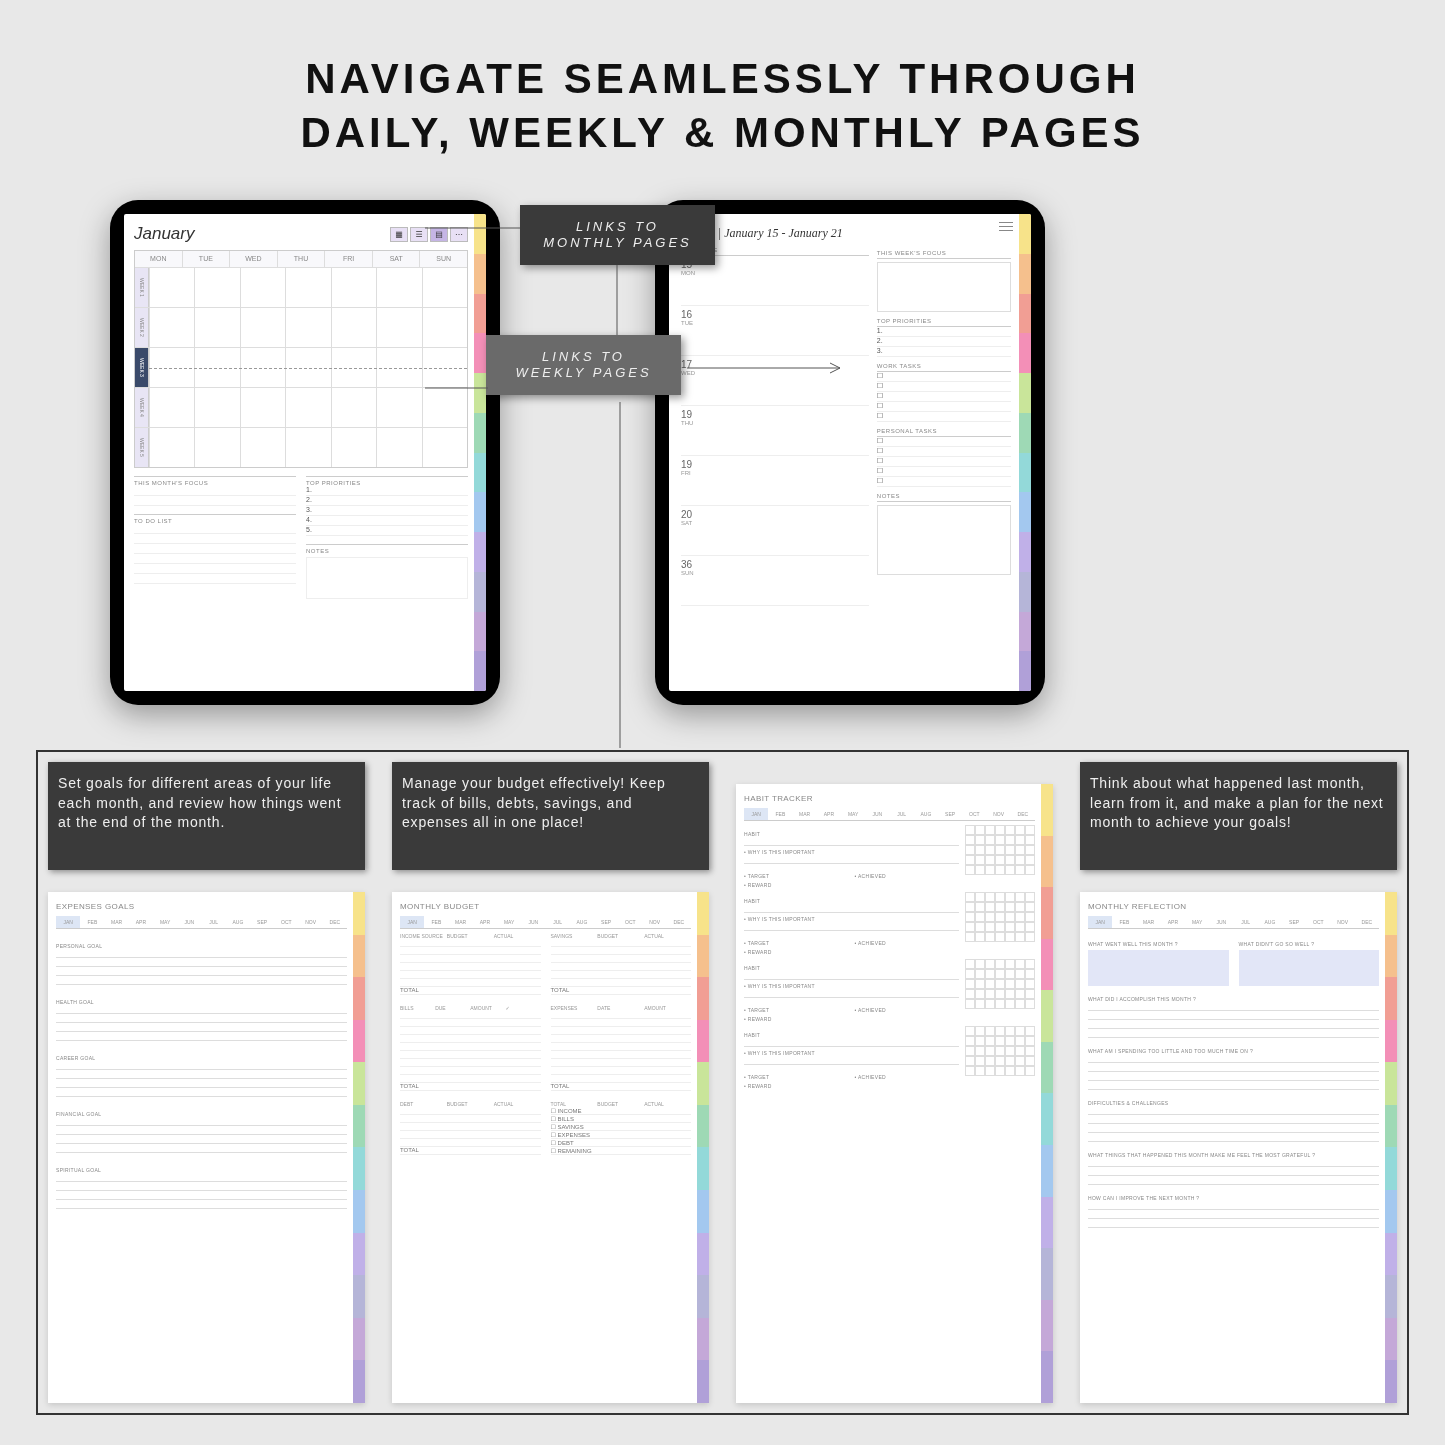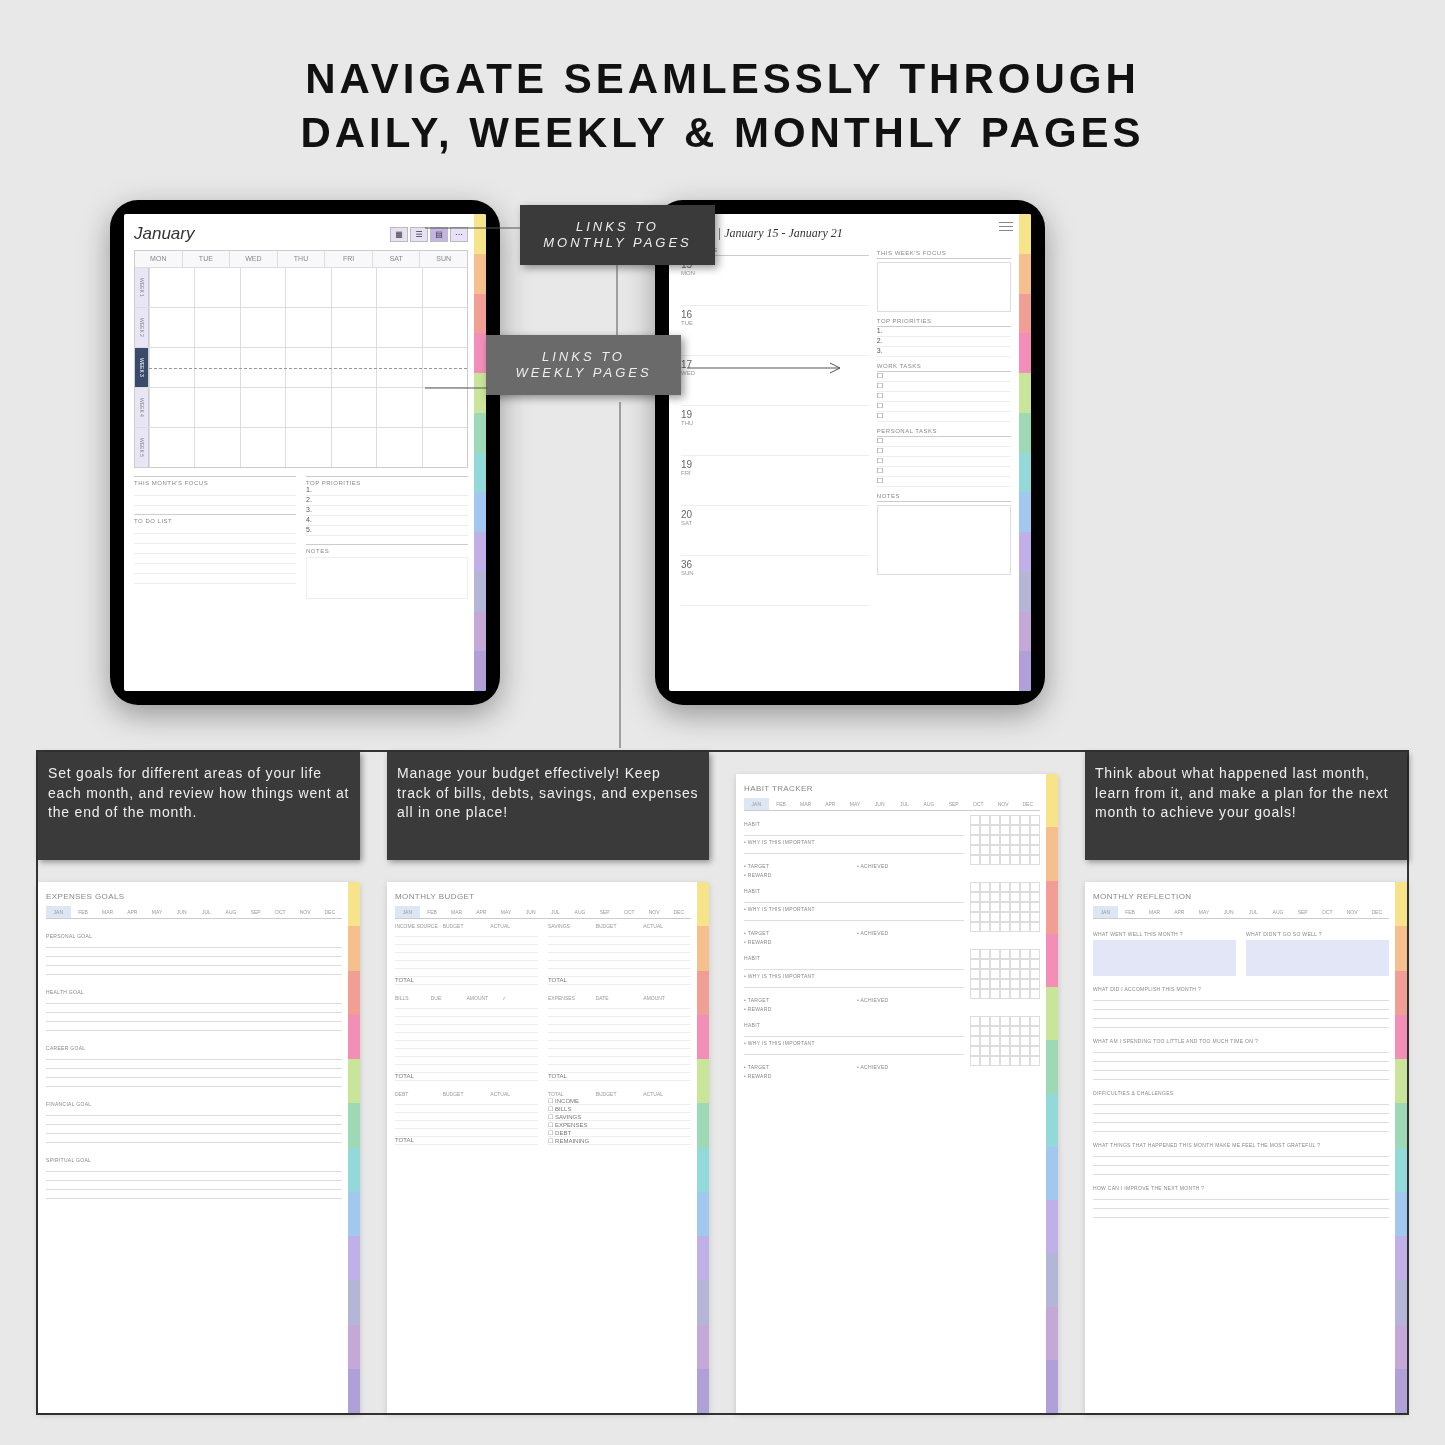--- a/index.html
+++ b/index.html
@@ -57,21 +57,21 @@
 .menu{position:absolute;top:8px;right:18px;width:14px;height:10px}
 .menu span{display:block;height:1px;background:#888;margin-bottom:3px}
 
 
 .callout{position:absolute;background:#3a3a3a;color:#eee;font-family:Georgia,serif;font-style:italic;font-size:13px;letter-spacing:3px;text-align:center;padding:14px 18px;box-shadow:3px 3px 8px rgba(0,0,0,.4)}
 .callout.c1{left:520px;top:205px;width:195px}
 .callout.c2{left:486px;top:335px;width:195px;background:#6a6a6a}
 svg.conn{position:absolute;pointer-events:none}
 
 
-.bottom{position:absolute;left:36px;right:36px;top:750px;bottom:30px;border:2px solid #333;display:flex;gap:27px;}
+.bottom{position:absolute;left:36px;right:36px;top:750px;bottom:30px;border:2px solid #333;display:flex;gap:27px;padding:10px}
 .bcol{flex:1;display:flex;flex-direction:column}
 .bdesc{background:#3a3a3a;color:#eee;font-size:14px;line-height:1.4;letter-spacing:.8px;padding:12px 10px;box-shadow:2px 2px 6px rgba(0,0,0,.4);height:108px}
 .bpage{flex:1;margin-top:22px;background:#fff;position:relative;padding:10px 18px 8px 8px;font-size:6px;color:#777;box-shadow:0 2px 6px rgba(0,0,0,.15)}
 .ptitle{font-size:8px;letter-spacing:.4px;color:#888}
 .pmonths{display:flex;margin-top:5px;border-bottom:1px solid #ccc}
 .pmonths span{flex:1;text-align:center;font-size:5px;padding:3px 0;color:#999}
 .pmonths span.on{background:#dde6f5}
 .pgl{border-bottom:1px solid #ddd;height:9px}
 .pglbl{font-size:5px;letter-spacing:.3px;color:#888;margin-top:6px}
 .pgrid5{display:inline-grid;grid-template-columns:repeat(7,10px);grid-template-rows:repeat(5,10px);gap:0;vertical-align:top}

